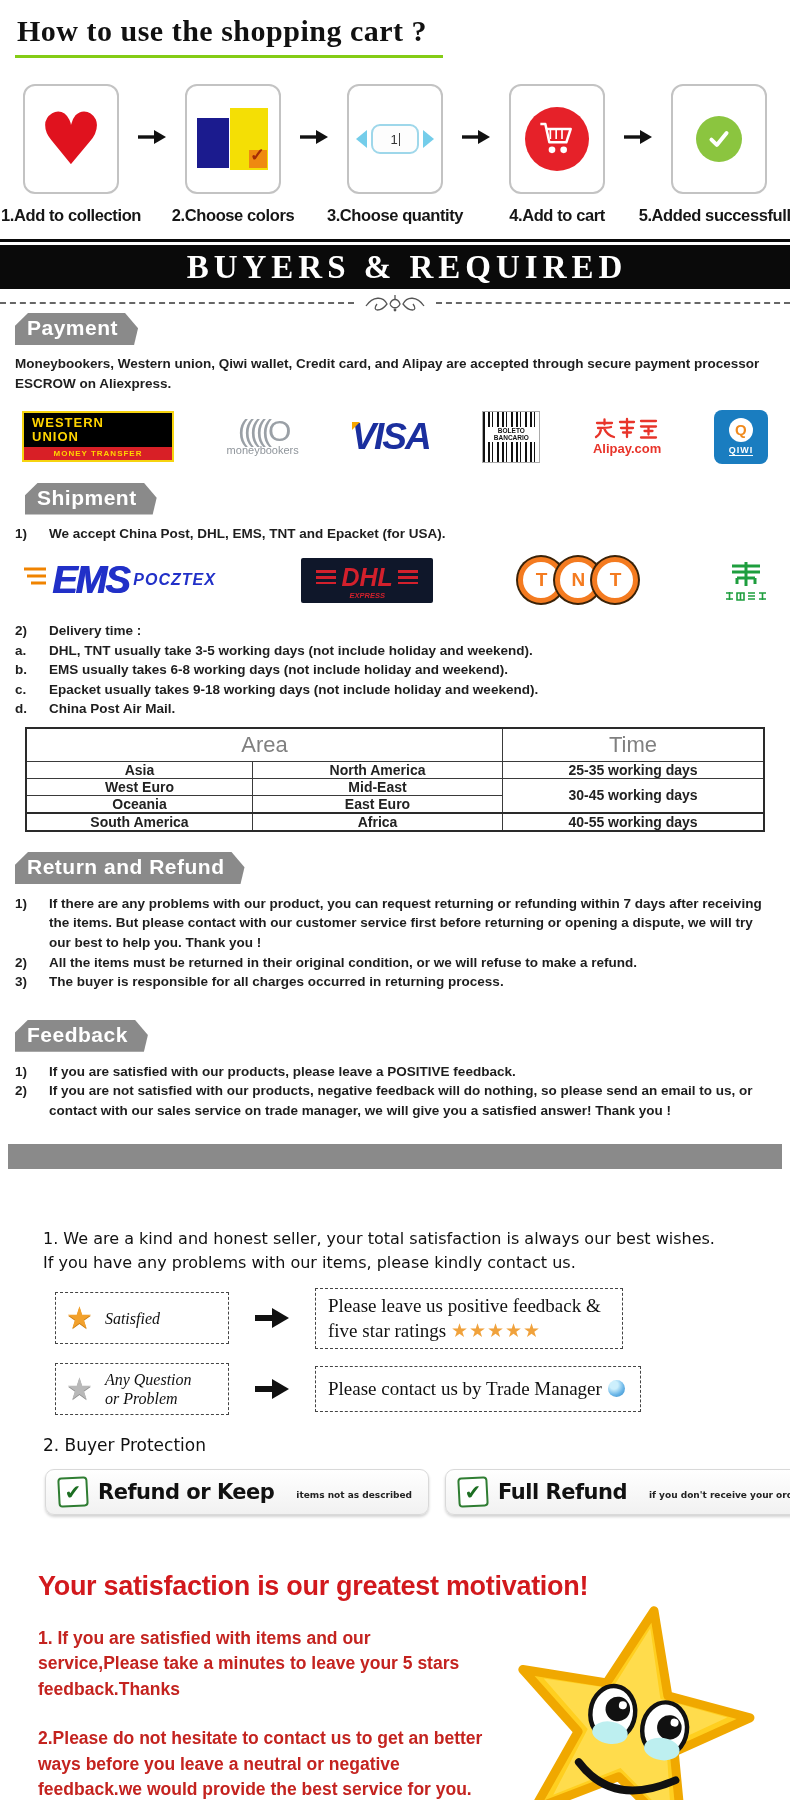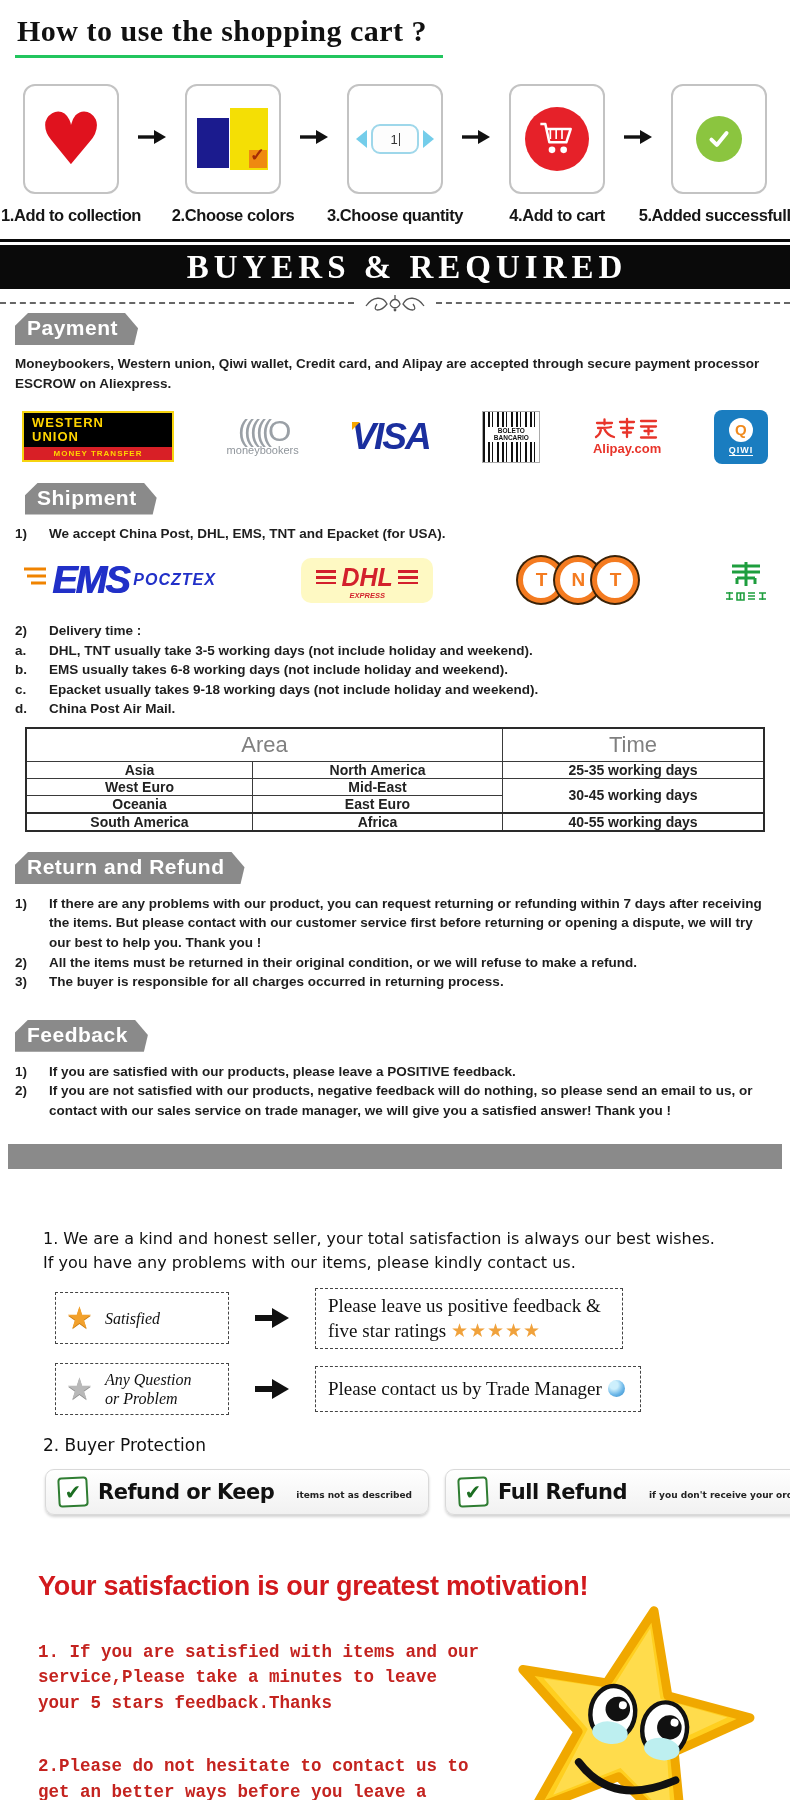--- a/index.html
+++ b/index.html
@@ -1,21 +1,21 @@
 <!DOCTYPE html>
 <html><head>
 <meta charset="utf-8">
 <style>
   html,body{margin:0;padding:0;background:#fff;}
   .page{width:790px;background:#fff;font-family:"Liberation Sans",sans-serif;color:#1c1c1c;overflow:hidden;}
 
   
   .hdr{padding:14px 0 0 15px;}
   .hdr h1{margin:0;display:inline-block;font-family:"Liberation Serif",serif;font-weight:700;font-size:30px;color:#111;
-          border-bottom:3px solid #22c55e;padding:0 16px 7px 2px;letter-spacing:.5px;}
+          border-bottom:3px solid #84cc16;padding:0 16px 7px 2px;letter-spacing:.5px;}
 
   
   .steps{display:flex;align-items:flex-start;justify-content:space-between;padding:0 12px;margin-top:26px;}
   .step{display:flex;flex-direction:column;align-items:center;width:118px;}
   .step-box{width:92px;height:106px;border:2px solid #c3c3c3;border-radius:12px;background:#fff;
             display:flex;align-items:center;justify-content:center;position:relative;}
   .step-arrow{height:106px;display:flex;align-items:center;margin:0 -14px;}
   .step-label{margin-top:12px;font-size:16.5px;font-weight:700;letter-spacing:-.4px;white-space:nowrap;color:#161616;}
   .heart{font-size:72px;line-height:1;color:#e0121e;font-family:"DejaVu Sans",sans-serif;}
   .swatches{position:relative;width:72px;height:70px;}
@@ -75,21 +75,21 @@
              color:#f08a1d;font-weight:900;font-size:15px;}
   .qiwi-label{color:#fff;font-size:9px;font-weight:800;letter-spacing:1px;margin-top:3px;border-bottom:1px solid #fff;}
 
   
   .shiplogos{display:flex;align-items:center;justify-content:space-between;padding:0 22px;margin-top:10px;height:54px;}
   .ems{display:flex;align-items:center;}
   .ems-stripes{margin-right:4px;margin-bottom:6px;}
   .ems-text{color:#2130c8;font-style:italic;font-weight:900;font-size:38px;line-height:.85;letter-spacing:-2px;
             text-shadow:1px 0 #2130c8;}
   .ems-sub{color:#2130c8;font-style:italic;font-weight:800;font-size:16px;margin-left:5px;letter-spacing:1px;}
-  .dhl{background:#fef9c3;padding:5px 10px 3px;display:flex;flex-direction:column;align-items:center;border-radius:10px;}
+  .dhl{background:#0f172a;padding:5px 10px 3px;display:flex;flex-direction:column;align-items:center;border-radius:2px;}
   .dhl-main{display:flex;align-items:center;color:#d3202c;font-style:italic;font-weight:900;font-size:25px;letter-spacing:0;}
   .dhl-main i{display:block;width:20px;height:14px;margin:0 5px;
               background:repeating-linear-gradient(180deg,#d3202c 0 3px,transparent 3px 6px);}
   .dhl-sub{color:#d3202c;font-size:7.5px;font-style:italic;font-weight:700;margin-top:-1px;}
   .tnt{display:flex;}
   .tnt b{width:36px;height:36px;border:5px solid #f47b20;border-radius:50%;background:#fff;color:#f47b20;
          font-weight:900;font-size:19px;display:flex;align-items:center;justify-content:center;
          box-shadow:0 0 0 2px #3a2208;margin-left:-9px;}
   .tnt b:first-child{margin-left:0;}
   .cnpost{display:flex;flex-direction:column;align-items:center;gap:2px;}
@@ -124,21 +124,21 @@
   .bp-btn{display:flex;align-items:center;gap:10px;background:linear-gradient(#ffffff,#f1f1f1);
           border:1px solid #d9d9d9;border-radius:9px;box-shadow:0 2px 3px rgba(0,0,0,.18);padding:7px 16px 7px 12px;}
   .bp-check{width:26px;height:26px;border:2px solid #2f7d32;border-radius:4px;background:#fff;flex:none;
             display:flex;align-items:center;justify-content:center;color:#1c6e22;font-size:20px;font-weight:900;transform:rotate(-3deg);}
   .bp-title-txt{font-size:21px;font-weight:800;color:#111;letter-spacing:-.5px;white-space:nowrap;}
   .bp-sub{font-size:9px;font-weight:800;color:#222;margin-left:12px;white-space:nowrap;align-self:center;padding-top:6px;}
 
   
   .motiv{position:relative;margin-top:56px;padding-left:38px;}
   .motiv-head{font-size:27px;font-weight:800;color:#d2191d;letter-spacing:-.3px;}
-  .motiv p{max-width:445px;font-size:17.5px;font-weight:600;color:#c4231f;line-height:1.45;margin:38px 0 0;font-family:Liberation Mono, monospace;}
+  .motiv p{max-width:445px;font-size:17.5px;font-weight:600;color:#c4231f;line-height:1.45;margin:24px 0 0;}
   .big-star{position:absolute;right:28px;top:28px;}
 </style>
 </head>
 <body>
 
 <div class="page">
 
   <div class="hdr">
     <h1>How to use the shopping cart ?</h1>
   </div>

